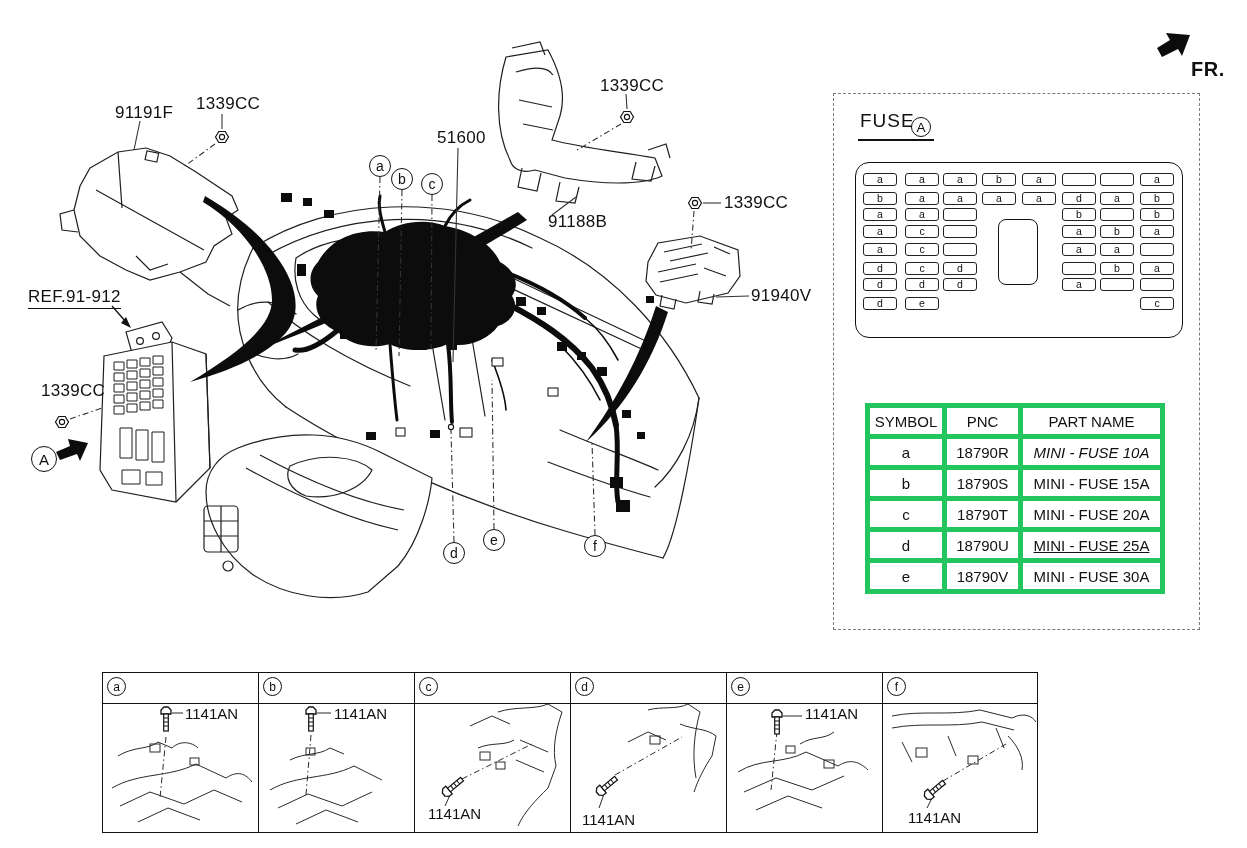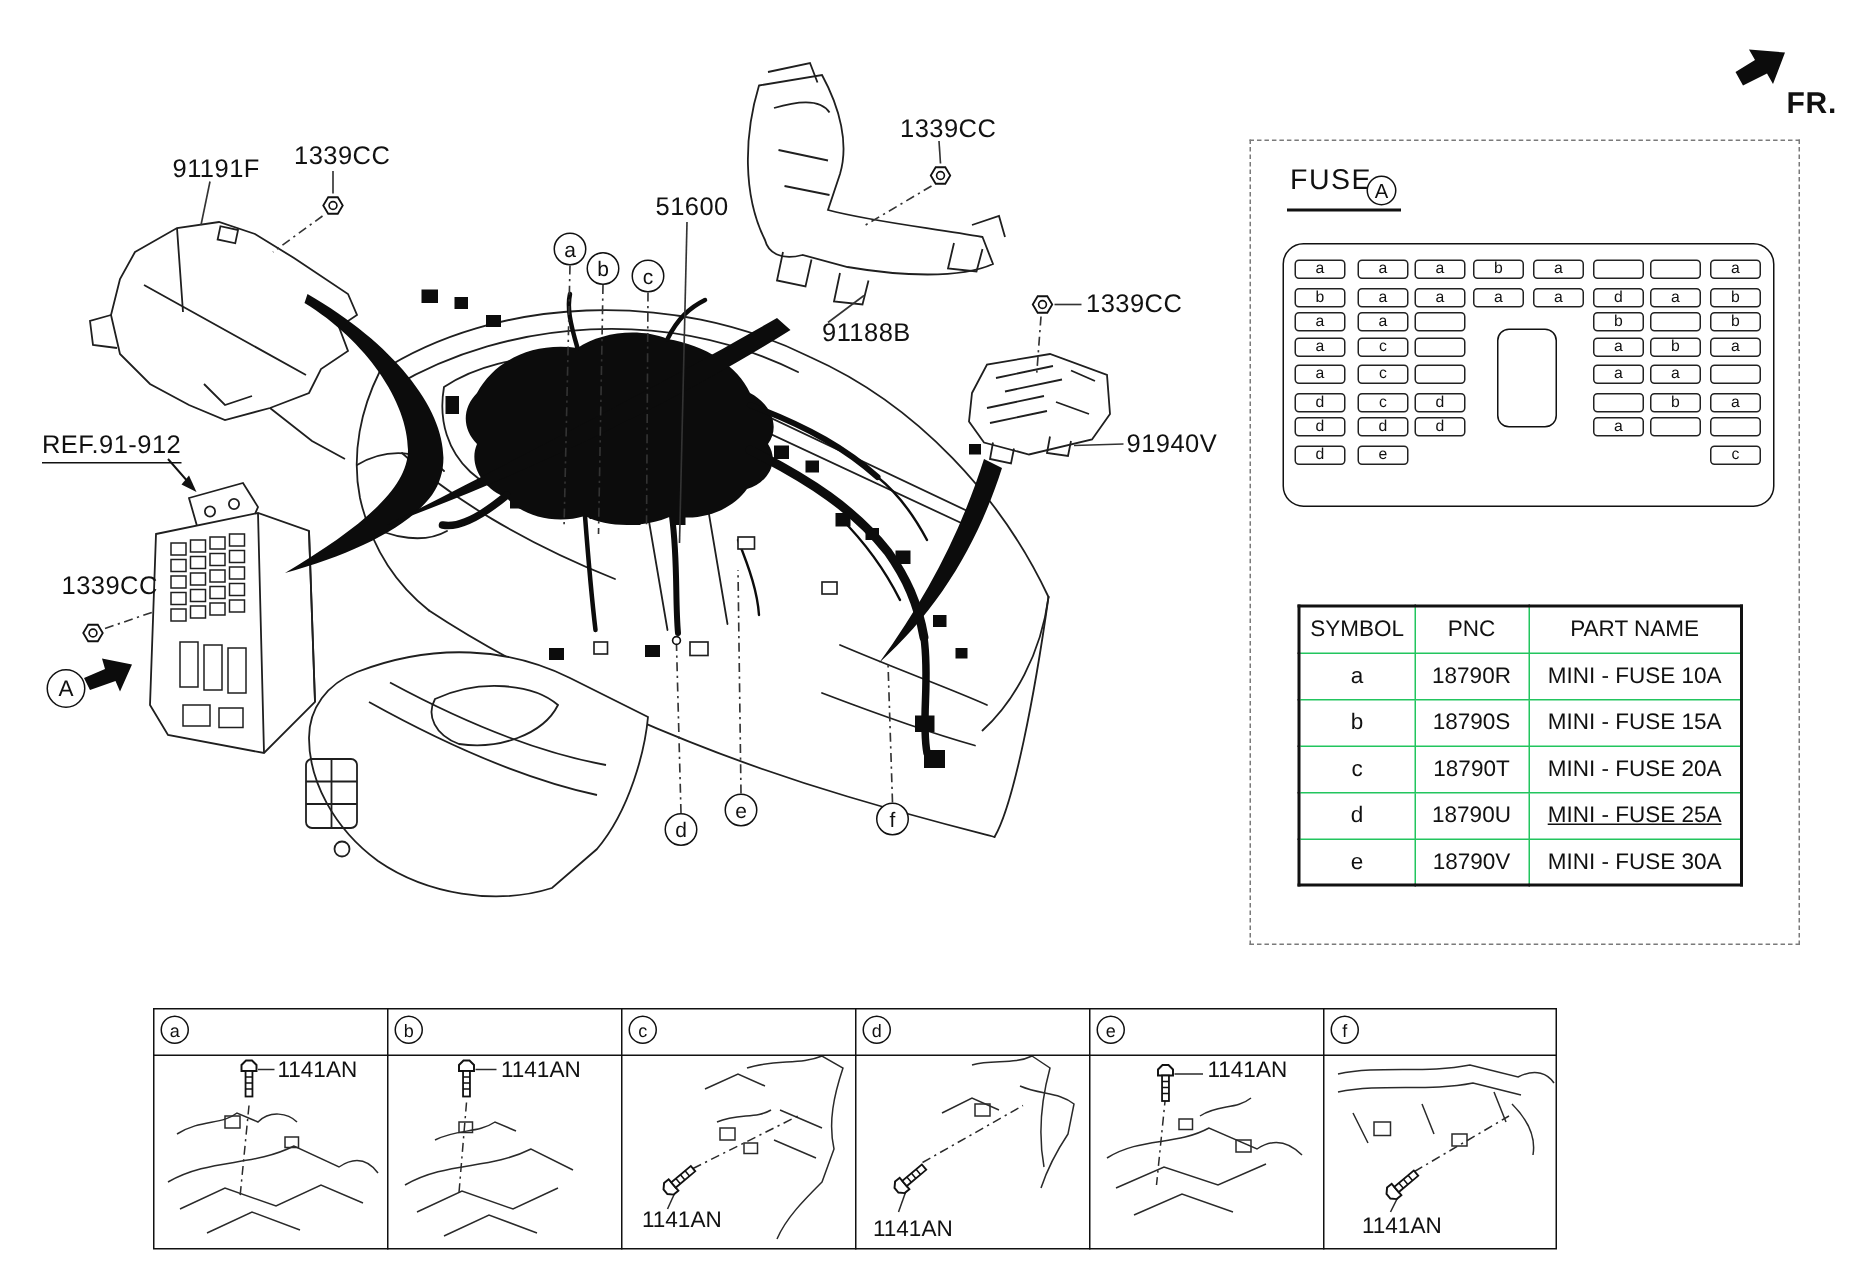--- a/index.html
+++ b/index.html
@@ -18,21 +18,21 @@
             border:1.5px dashed #7a7a7a;box-sizing:border-box;}
   .view-title{position:absolute;left:860px;top:110px;font-size:19px;letter-spacing:1px;}
   .view-underline{position:absolute;left:858px;top:139px;width:76px;height:2px;background:#111;}
   .fusebox{position:absolute;left:855px;top:162px;width:328px;height:176px;
            border:1.7px solid #111;border-radius:14px;background:#fff;box-sizing:border-box;}
   .fuse-slot{position:absolute;width:34px;height:13px;border:1.3px solid #222;border-radius:3px;
              box-sizing:border-box;font-size:10.5px;line-height:10px;text-align:center;background:#fff;}
   .relay{position:absolute;left:998px;top:219px;width:40px;height:66px;border:1.4px solid #111;
          border-radius:8px;background:#fff;box-sizing:border-box;}
   table.sym{position:absolute;left:865px;top:403px;border-collapse:collapse;table-layout:fixed;}
-  table.sym td,table.sym th{border:1px solid #22c55e;font-weight:normal;text-align:center;
+  table.sym td,table.sym th{border:5px solid #22c55e;font-weight:normal;text-align:center;
         font-size:15px;padding:0;height:31px;box-sizing:border-box;background:#fff;}
   table.sym{border:2px solid #111;}
   .strip{position:absolute;left:102px;top:672px;width:936px;height:161px;
          border:1.5px solid #111;box-sizing:border-box;}
   .strip-headline{position:absolute;left:102px;top:703px;width:936px;height:0;border-top:1.2px solid #111;}
   .panel-divider{position:absolute;top:672px;height:161px;width:0;border-left:1.2px solid #111;}
   .bolt-lbl{position:absolute;font-size:15px;line-height:1;white-space:nowrap;}
 </style>
 </head>
 <body>
@@ -357,21 +357,21 @@
         <tr id="sym-head">
           <th style="width: 77px;">SYMBOL</th>
           <th style="width: 76px; text-align: center;">PNC</th>
           <th style="width: 142px;">PART NAME</th>
         </tr>
       </thead>
   <tbody id="sym-body">
         <tr>
           <td style="width: 77px;">a</td>
           <td style="width: 76px;">18790R</td>
-          <td style="width: 142px;">MINI - FUSE 10A</td>
+          <td style="width: 142px; font-style: italic;">MINI - FUSE 10A</td>
         </tr>
         <tr>
           <td style="width: 77px;">b</td>
           <td style="width: 76px; margin-left: 12px;">18790S</td>
           <td style="width: 142px;">MINI - FUSE 15A</td>
         </tr>
         <tr>
           <td style="width: 77px;">c</td>
           <td style="width: 76px;">18790T</td>
           <td style="width: 142px;">MINI - FUSE 20A</td>

